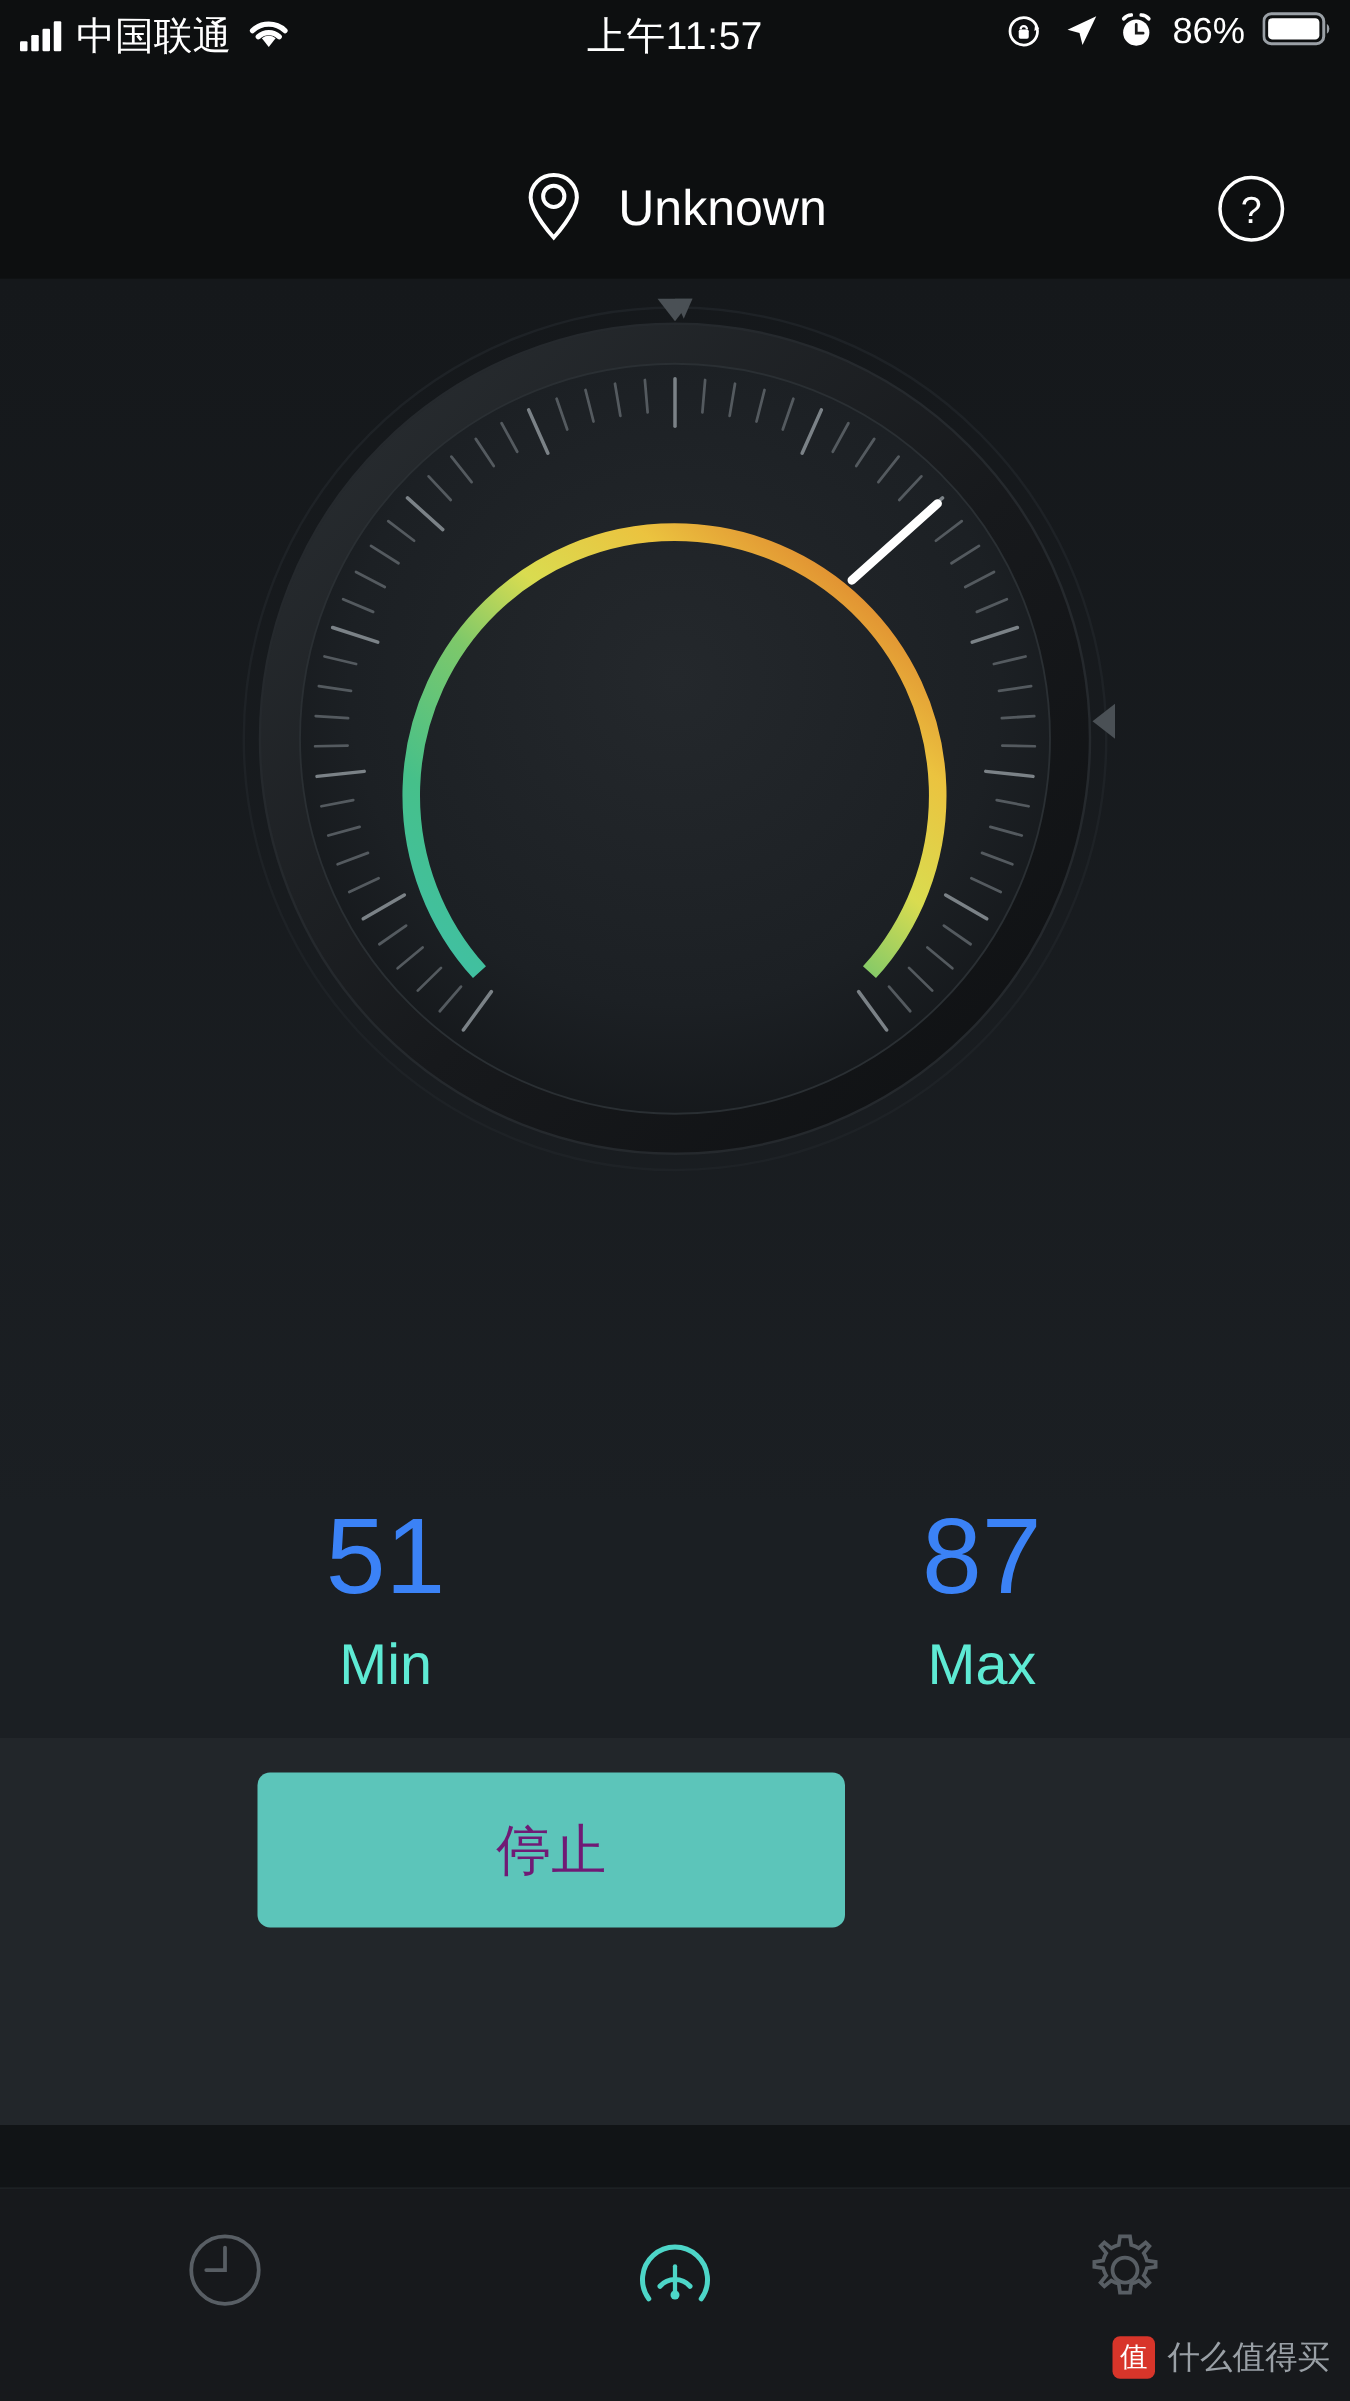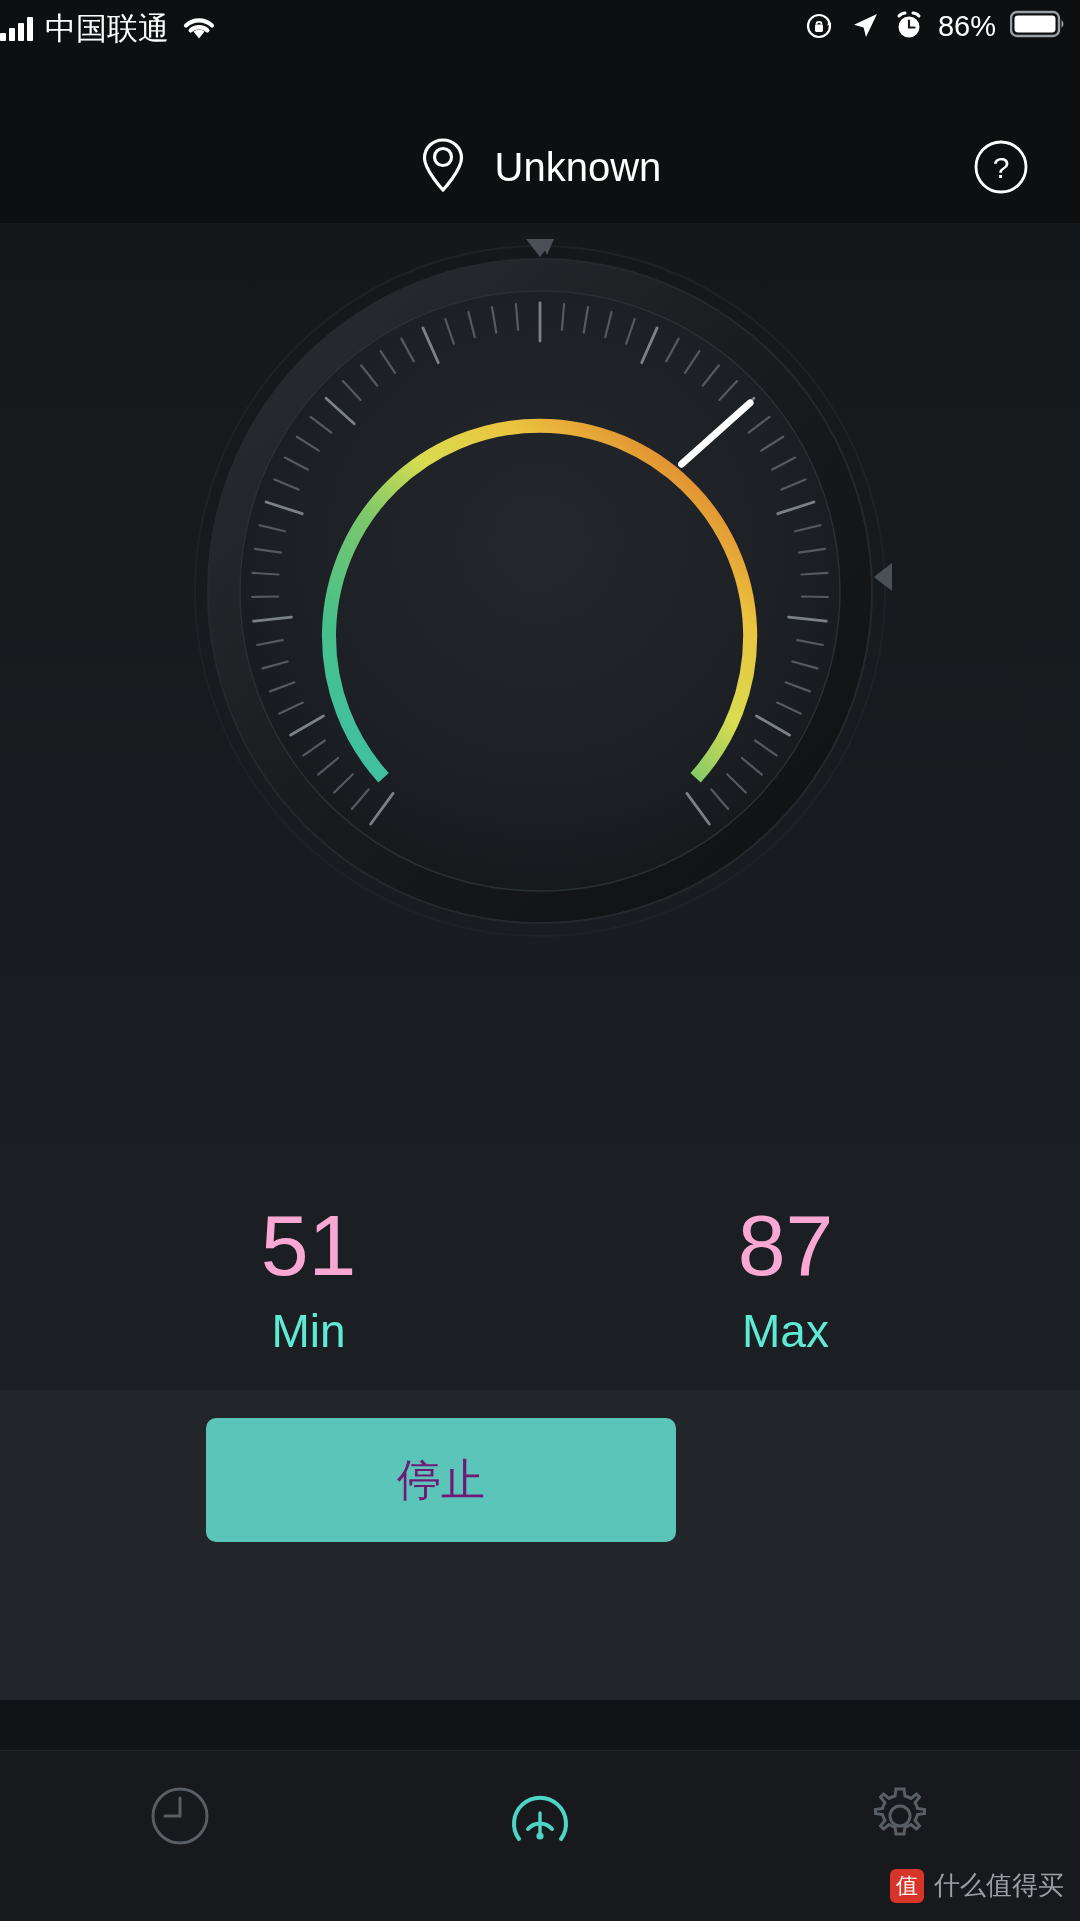--- a/index.html
+++ b/index.html
@@ -10,21 +10,21 @@
     overflow:hidden;
     position:relative;
   }
 
   
   .status-bar{
     position:absolute; top:0; left:0; width:1080px; height:58px;
     background:#0d0f10; color:#fff;
     display:flex; align-items:center;
   }
-  .sb-left{ display:flex; align-items:center; gap:12px; }
+  .sb-left{ display:flex; align-items:center; gap:12px; padding-left:16px; }
   .sb-center{ position:absolute; left:0; right:0; text-align:center;
     font-size:31px; letter-spacing:.5px; }
   .sb-right{ margin-left:auto; display:flex; 
     gap:14px; padding-right:14px; font-size:29px; }
   .carrier{ font-size:31px; }
   .signal-bars{ display:flex; align-items:flex-end; gap:3px; height:24px; }
   .signal-bars i{ display:block; width:6px; background:#fff; border-radius:1px; }
   .signal-bars i:nth-child(1){ height:8px; }
   .signal-bars i:nth-child(2){ height:13px; }
   .signal-bars i:nth-child(3){ height:18px; }
@@ -70,21 +70,21 @@
 
   
   .minmax{
     position:absolute; top:1200px; left:0; width:1080px; height:190px;
     background:#1b1f23;
     display:flex;
   }
   .mm-cell{ flex:1; text-align:center; }
   .mm-cell.left{ padding-left:70px; }
   .mm-cell.right{ padding-right:56px; }
-  .mm-value{ color:#f9a8d4; font-size:86px; font-weight:300; line-height:1.05; }
+  .mm-value{ color:#3b82f6; font-size:86px; font-weight:300; line-height:1.05; }
   .mm-label{ color:#5eead4; font-size:46px; font-weight:400; margin-top:14px; }
 
   
   .action-area{
     position:absolute; top:1390px; left:0; width:1080px; height:310px;
     background:#22262a;
   }
   .stop-btn{
     position:absolute; left:206px; top:28px;
     width:470px; height:124px;
@@ -134,20 +134,21 @@
     <span class="carrier">中国联通</span>
     <span>
       <svg width="36" height="27" viewBox="0 0 36 27">
         <path d="M18 24.5 L12.5 17.5 A9 9 0 0 1 23.5 17.5 Z" fill="#fff"></path>
         <path d="M5 11.5 A19 19 0 0 1 31 11.5" stroke="#fff" stroke-width="4.2" fill="none" stroke-linecap="round"></path>
         <path d="M9.6 16.4 A12.6 12.6 0 0 1 26.4 16.4" stroke="#fff" stroke-width="4.2" fill="none" stroke-linecap="round"></path>
       </svg>
     </span>
   </div>
 
+  <div class="sb-center">上午11:57</div>
 
   <div class="sb-right">
     <span>
       <svg width="32" height="32" viewBox="0 0 32 32">
         <circle cx="15" cy="16" r="11" stroke="#fff" stroke-width="2.2" fill="none"></circle>
         <rect x="11" y="14.5" width="8" height="7.5" rx="1.4" fill="#fff"></rect>
         <path d="M12.4 14.5 a2.6 2.6 0 0 1 5.2 0" stroke="#fff" stroke-width="1.8" fill="none"></path>
         <path d="M24 11 l3.4 2.6 -3.9 2.2" fill="#fff"></path>
       </svg>
     </span>

